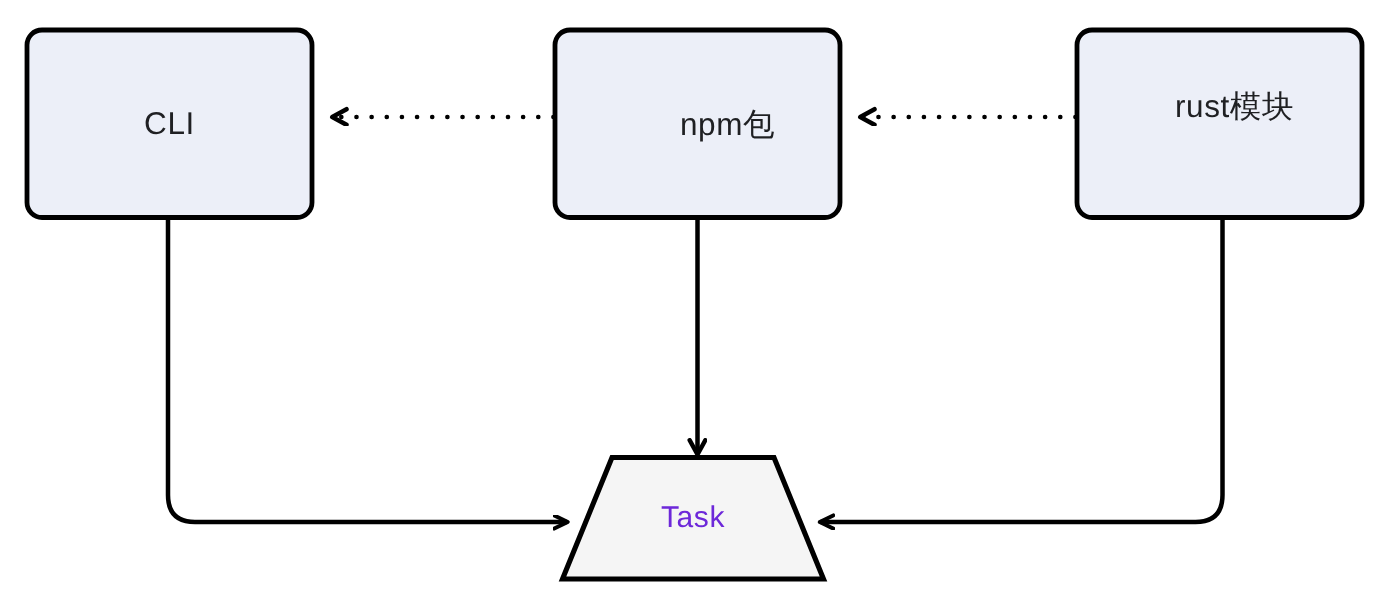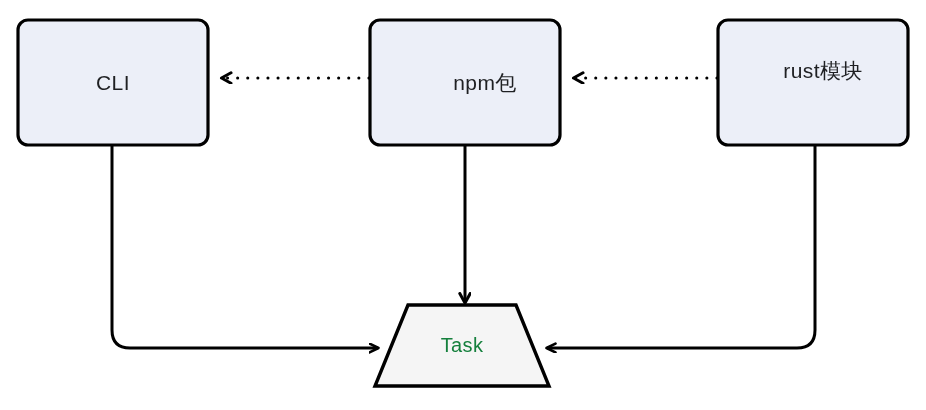--- a/index.html
+++ b/index.html
@@ -33,21 +33,21 @@
     align-items: center;
     justify-content: center;
     font-size: 21px;
     color: #1f2023;
     letter-spacing: 0.4px;
     white-space: nowrap;
     pointer-events: none;
   }
   .node-label.task-label {
     font-size: 20px;
-    color: #15803d;
+    color: #6d28d9;
   }
 </style>
 </head>
 <body>
 
 <div id="diagram-root">
 
   <svg id="diagram-svg" viewBox="0 0 926 410">
     <defs>
       <marker id="arrow-solid" markerWidth="12" markerHeight="12" refX="9.5" refY="5" orient="auto" markerUnits="userSpaceOnUse">

